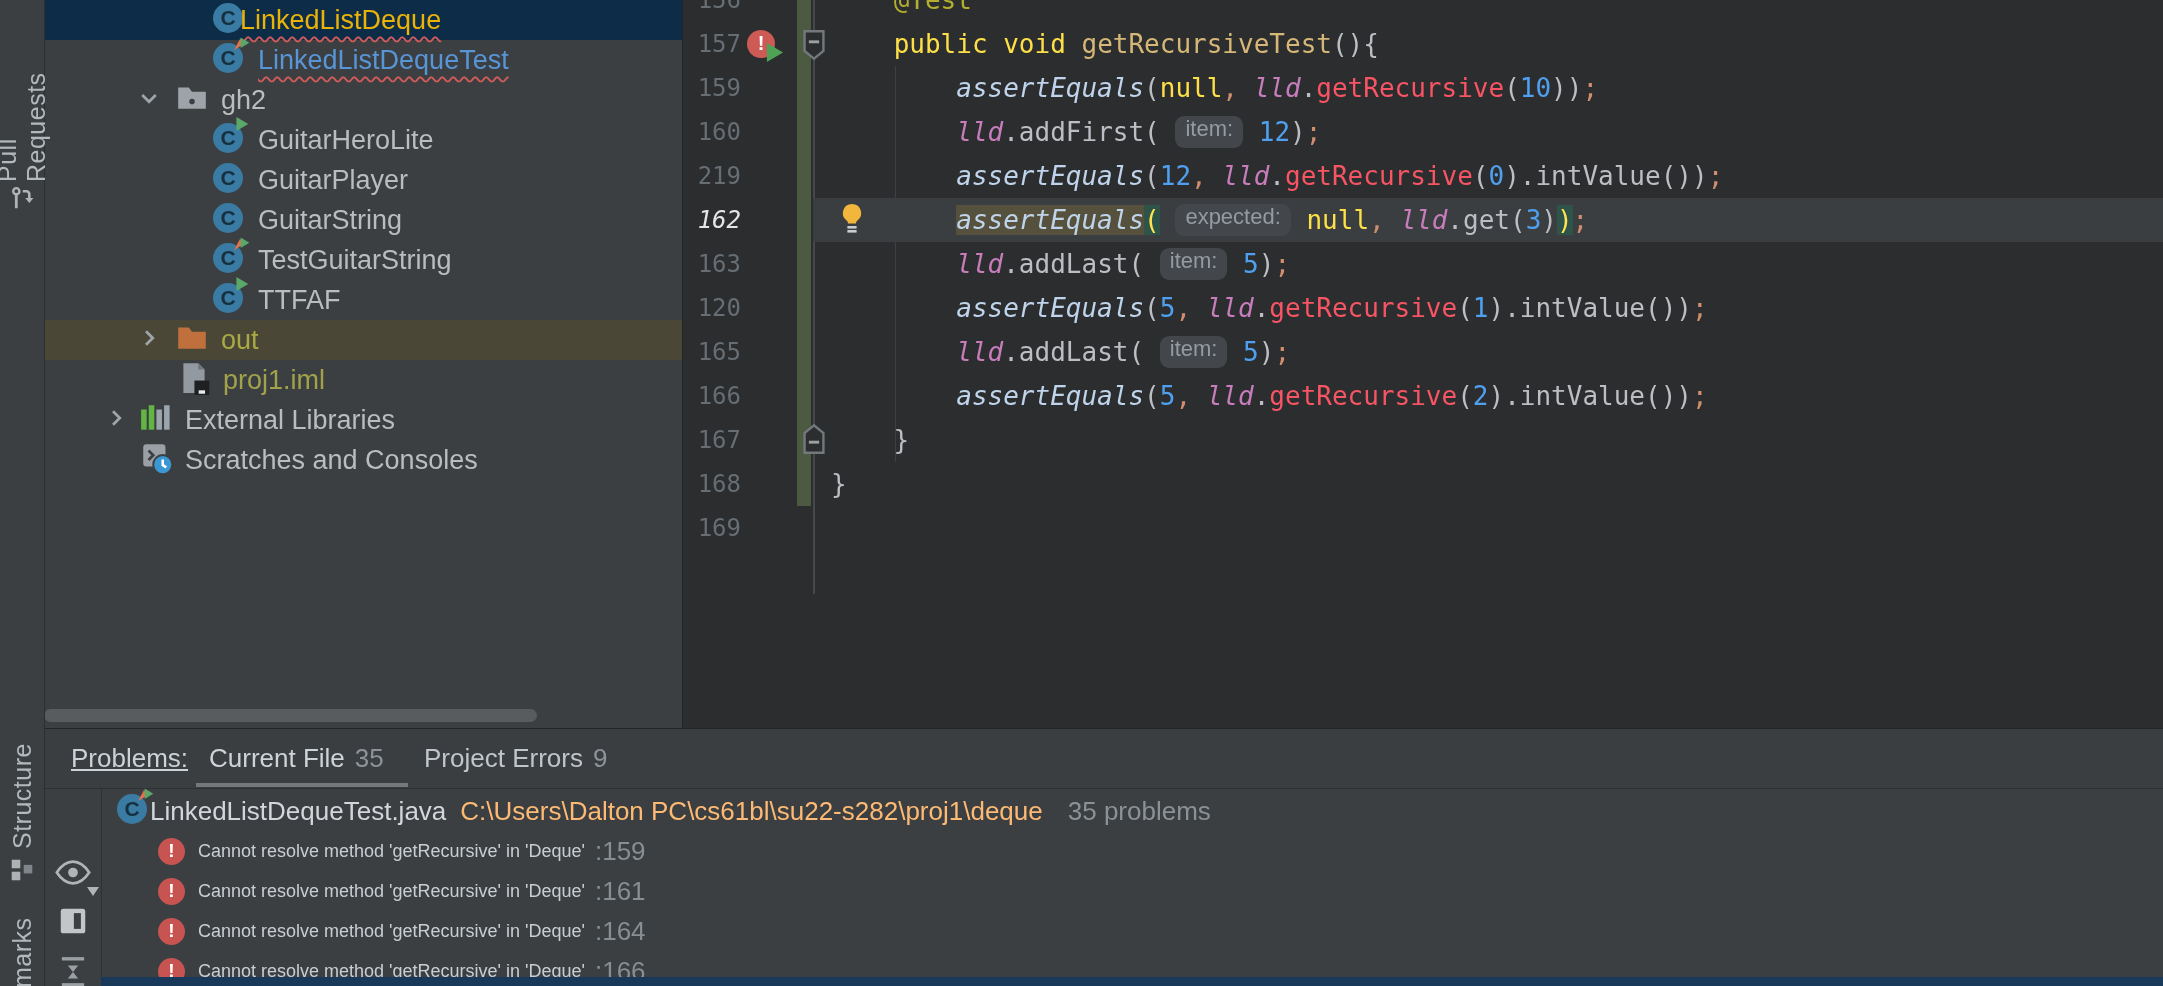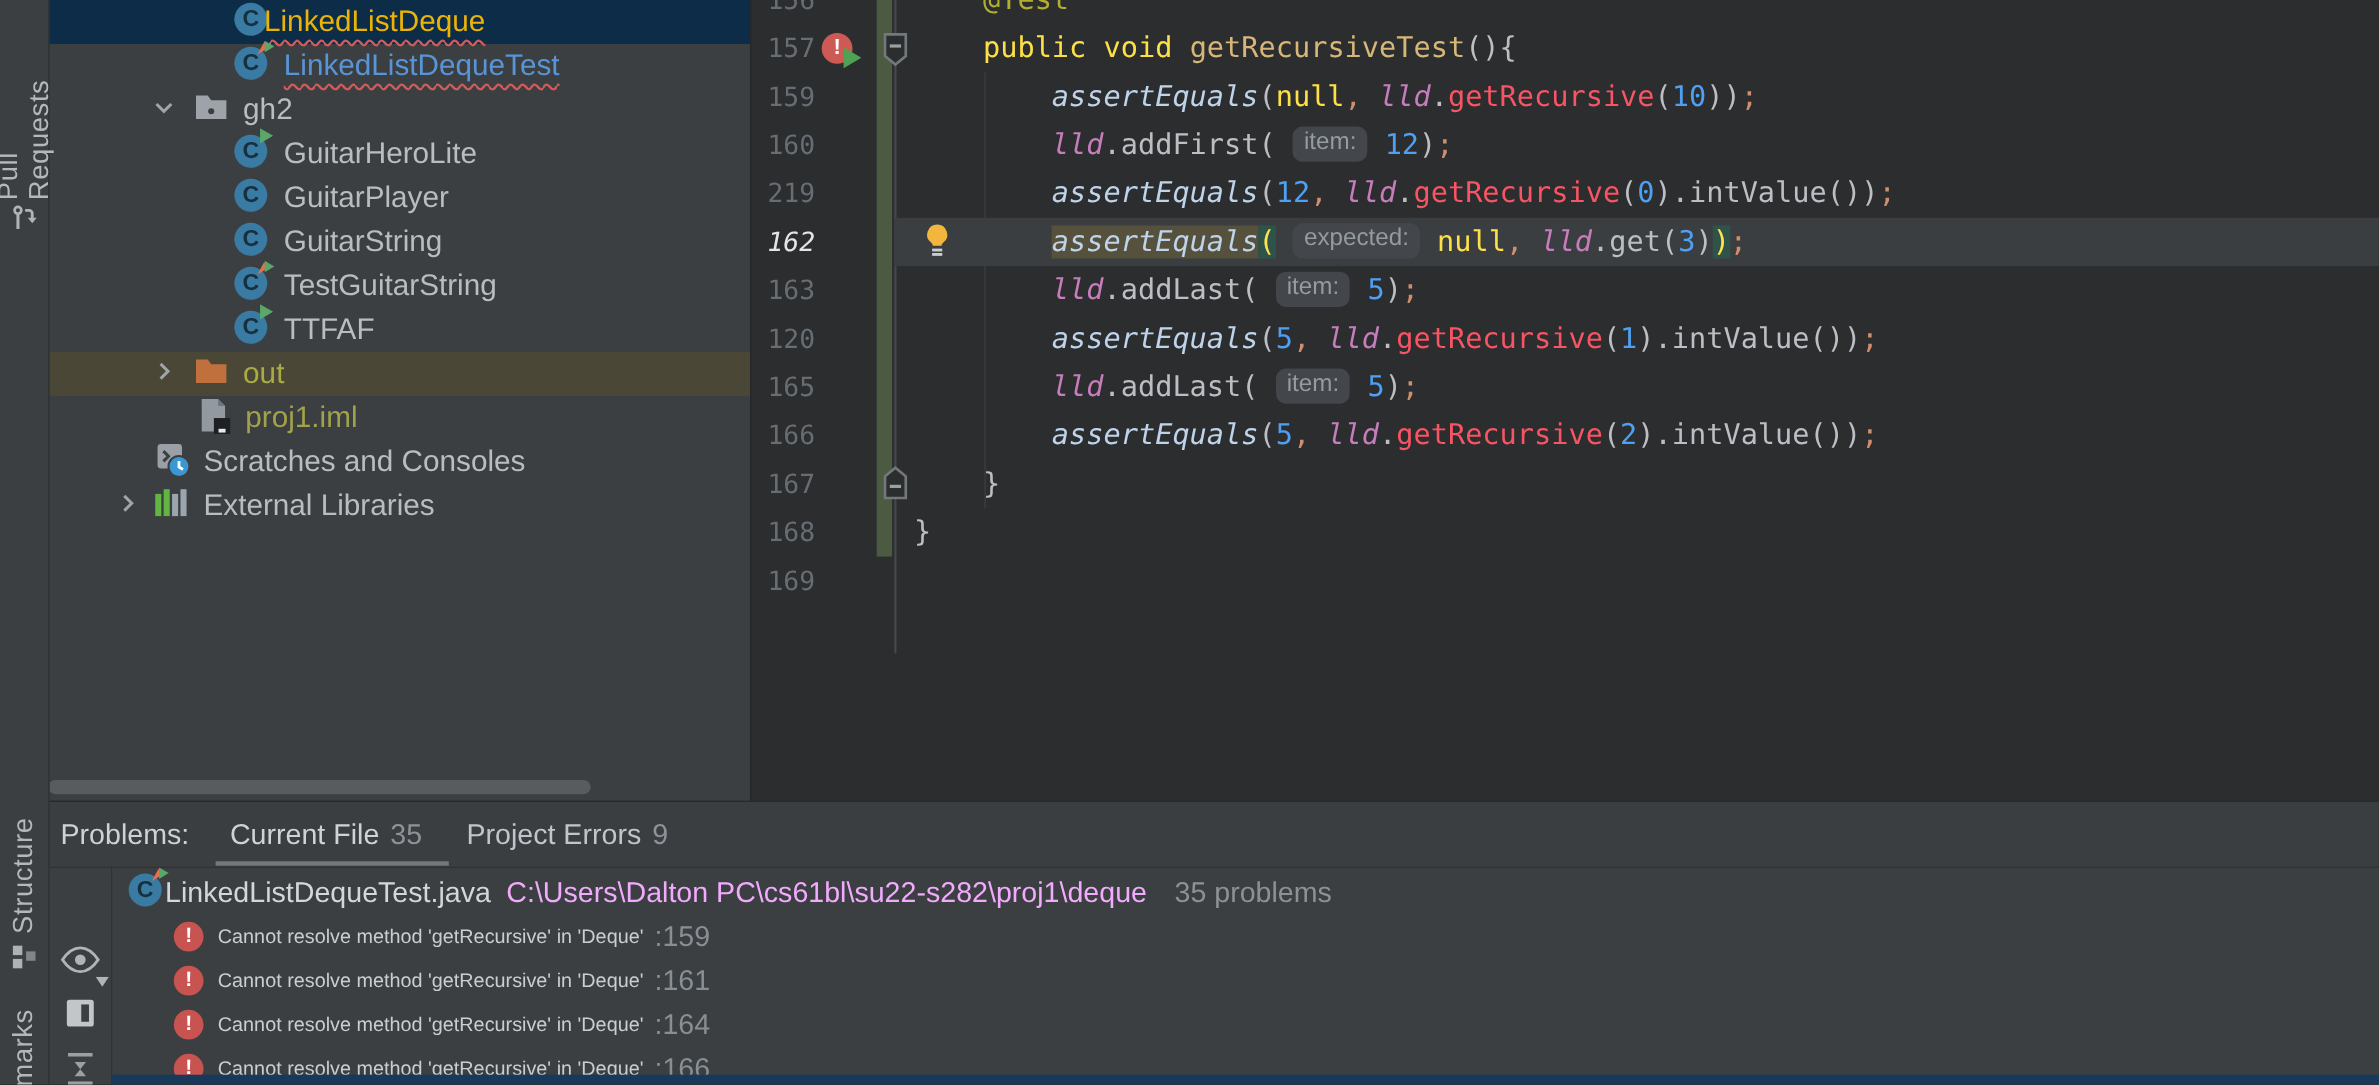--- a/index.html
+++ b/index.html
@@ -49,33 +49,33 @@
   .rc{display:block;width:28px;height:28px;border-radius:50%;background:#ce5a56;color:#fff;
       font:bold 20px/27px "Liberation Sans",sans-serif;text-align:center;}
   .rp{position:absolute;right:-9px;bottom:-4px;width:19px;height:19px;}
   .g-bulb{position:absolute;left:157px;top:4px;z-index:2;}
   .g-fold{position:absolute;left:119px;z-index:2;}
   .ft{top:6px}.fb{top:4px}
   
   .bottom{position:absolute;left:44px;top:728px;width:2119px;height:258px;background:#3c3f41;
           border-top:1px solid #232527;box-sizing:border-box;}
   .tabs{position:relative;height:60px;background:#3b3e40;border-bottom:1px solid #2e3133;box-sizing:border-box;}
-  .ptitle{position:absolute;left:11px;top:14px;font-size:26px;color:#cdd2d6;}
+  .ptitle{position:absolute;left:27px;top:14px;font-size:26px;color:#cdd2d6;text-decoration:underline;}
   .tab{position:absolute;top:14px;font-size:26px;}
   .tab .cnt{color:#8d9399;margin-left:10px;}
   .tab1{left:165px;color:#ced3d7;}
   .tab2{left:380px;color:#bfc5ca;}
   .tab-underline{position:absolute;left:152px;top:54px;width:212px;height:4px;background:#75787b;}
   .ptool{position:absolute;left:0;top:60px;width:57px;height:198px;border-right:1px solid #2f3234;}
   .ptool .pt{position:absolute;left:50%;transform:translateX(-50%);}
   .plist{position:absolute;left:57px;top:62px;right:0;bottom:0;}
   .frow{position:relative;height:40px;display:flex;align-items:center;}
   .fic{margin-left:15px;}
   .fname{font-size:26px;color:#d3d7db;white-space:pre;}
-  .fpath{font-size:26px;color:#f0abfc;margin-left:14px;white-space:pre;}
+  .fpath{font-size:26px;color:#fdba74;margin-left:14px;white-space:pre;}
   .fcnt{font-size:26px;color:#8c9196;margin-left:25px;white-space:pre;}
   .erow{position:relative;height:40px;display:flex;align-items:center;}
   .eicon{margin-left:57px;width:27px;height:27px;border-radius:50%;background:#c75450;color:#fff;
          font:bold 19px/26px "Liberation Sans",sans-serif;text-align:center;flex:0 0 auto;}
   .etext{font-size:18px;color:#c9ced2;margin-left:13px;white-space:pre;}
   .eline{font-size:26px;color:#878e94;margin-left:10px;white-space:pre;}
   .sel-partial{position:absolute;left:0;right:0;bottom:0;height:9px;background:#19395a;}
 </style>
 </head>
 <body>
@@ -163,39 +163,39 @@
     <div class="trow">
       <span class="ticon" style="left:133px"><svg width="34" height="34" viewBox="0 0 16 16">
           <path d="M3 1h7l3 3v11H3z" fill="#9299a1"></path>
           <path d="M10 1l3 3h-3z" fill="#6f757c"></path>
           <rect x="8.2" y="9.2" width="7" height="7" fill="#1e2022"></rect>
           <rect x="10.2" y="13.8" width="3" height="1.6" fill="#e8eaec"></rect>
         </svg></span>
       <span class="tlabel" style="left:179px;color:#a2a24a">proj1.iml</span>
     </div>
     <div class="trow">
+      <span class="chev" style="left:60px"><svg width="24" height="24" viewBox="0 0 16 16" style="display:inline-block;">
+          <path d="M6 3.5l4.5 4.5L6 12.5" fill="none" stroke="#9fa5a9" stroke-width="1.8"></path>
+        </svg></span>
+      <span class="ticon" style="left:95px"><svg width="34" height="34" viewBox="0 0 16 16">
+          <rect x="1" y="4" width="2.6" height="9.5" fill="#62b543"></rect>
+          <rect x="4.6" y="2" width="2.6" height="11.5" fill="#62b543"></rect>
+          <rect x="8.2" y="4" width="2.6" height="9.5" fill="#9aa5ad"></rect>
+          <rect x="11.8" y="2" width="2.6" height="11.5" fill="#9aa5ad"></rect>
+        </svg></span>
+      <span class="tlabel" style="left:141px;color:#b9bdc0">External Libraries</span>
+    </div>
+    <div class="trow">
       <span class="ticon" style="left:95px"><svg width="36" height="36" viewBox="0 0 17 17">
           <rect x="2" y="2" width="10.5" height="10.5" rx="1.5" fill="#9aa0a6"></rect>
           <path d="M4.5 5l2.2 2.2L4.5 9.4M8.6 9.4h2.2" stroke="#3c3f41" stroke-width="1.3" fill="none"></path>
           <circle cx="11.2" cy="11.6" r="4.5" fill="#3b97d3" stroke="#3c3f41" stroke-width=".9"></circle>
           <path d="M11.2 9.2v2.6l1.7 1.1" stroke="#fff" stroke-width="1.2" fill="none"></path>
         </svg></span>
       <span class="tlabel" style="left:141px;color:#b9bdc0">Scratches and Consoles</span>
-    </div>
-    <div class="trow">
-      <span class="chev" style="left:60px"><svg width="24" height="24" viewBox="0 0 16 16" style="display:inline-block;">
-          <path d="M6 3.5l4.5 4.5L6 12.5" fill="none" stroke="#9fa5a9" stroke-width="1.8"></path>
-        </svg></span>
-      <span class="ticon" style="left:95px"><svg width="34" height="34" viewBox="0 0 16 16">
-          <rect x="1" y="4" width="2.6" height="9.5" fill="#62b543"></rect>
-          <rect x="4.6" y="2" width="2.6" height="11.5" fill="#62b543"></rect>
-          <rect x="8.2" y="4" width="2.6" height="9.5" fill="#9aa5ad"></rect>
-          <rect x="11.8" y="2" width="2.6" height="11.5" fill="#9aa5ad"></rect>
-        </svg></span>
-      <span class="tlabel" style="left:141px;color:#b9bdc0">External Libraries</span>
     </div>
   </div>
 
 <div class="editor">
   <div class="vcs-strip"></div>
   <div class="fold-line"></div>
   <div class="indent-guide"></div>
   <div class="lines">
       <div class="line">
         <span class="num">156</span>

